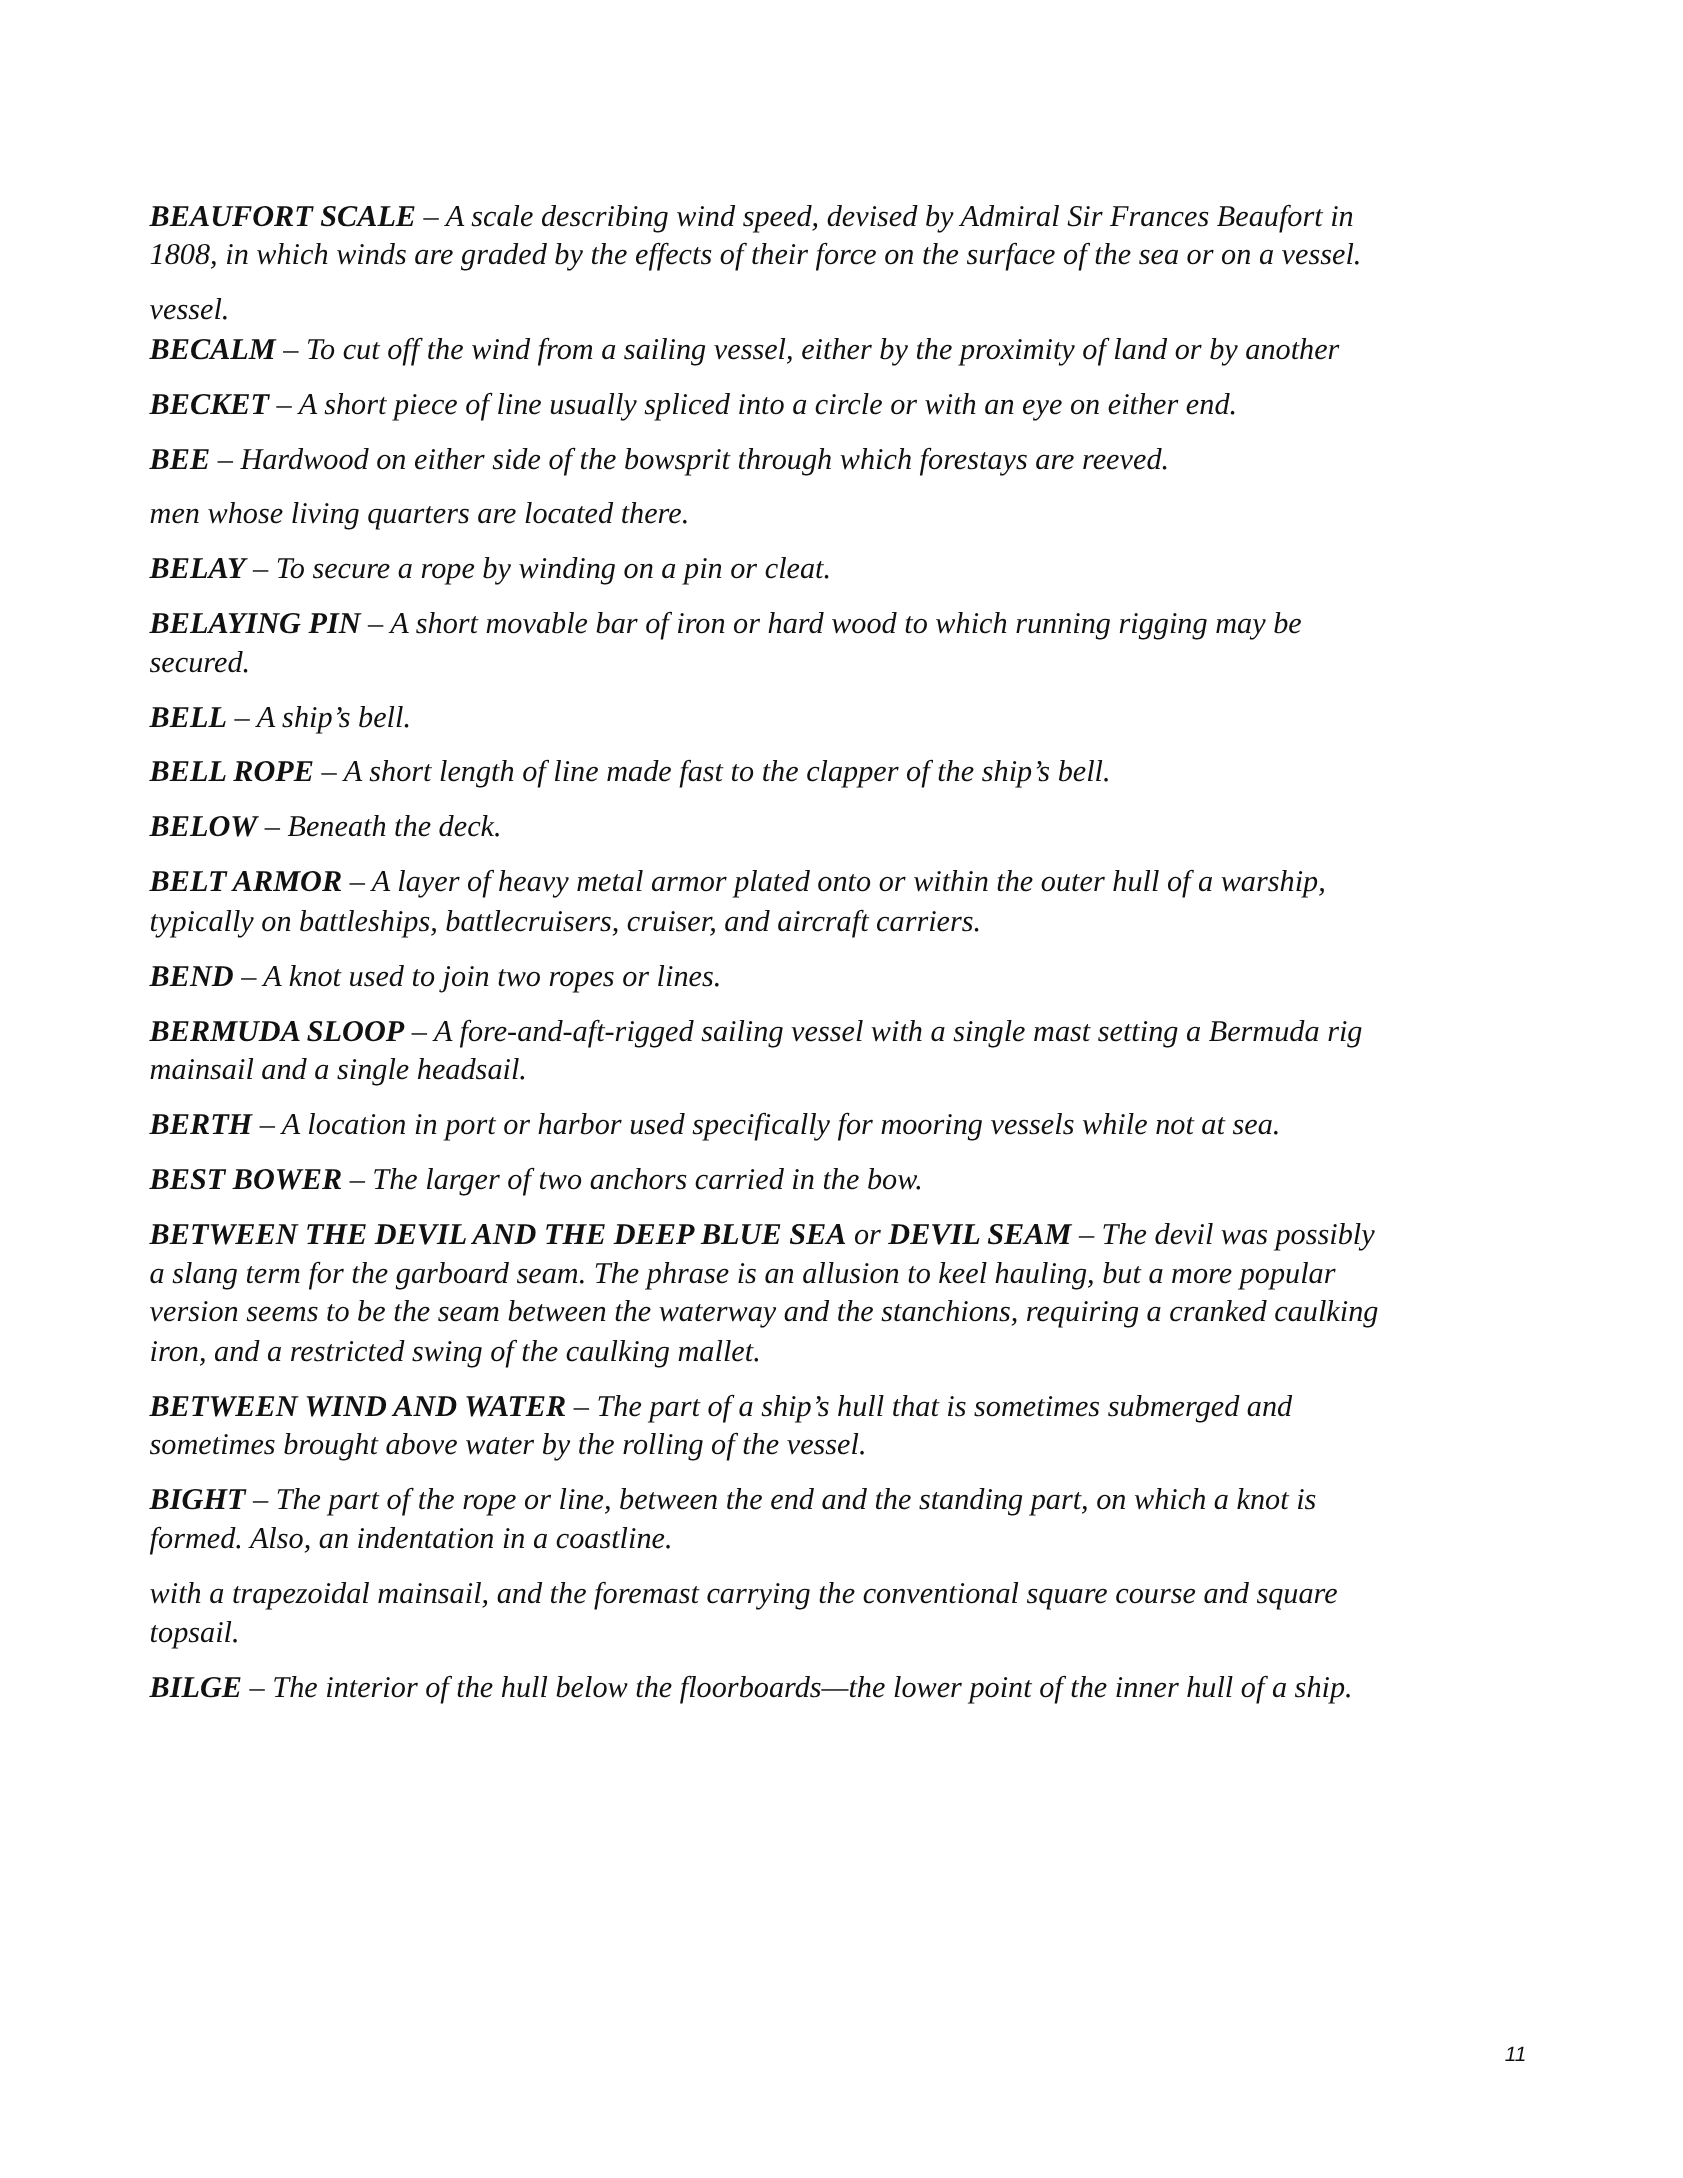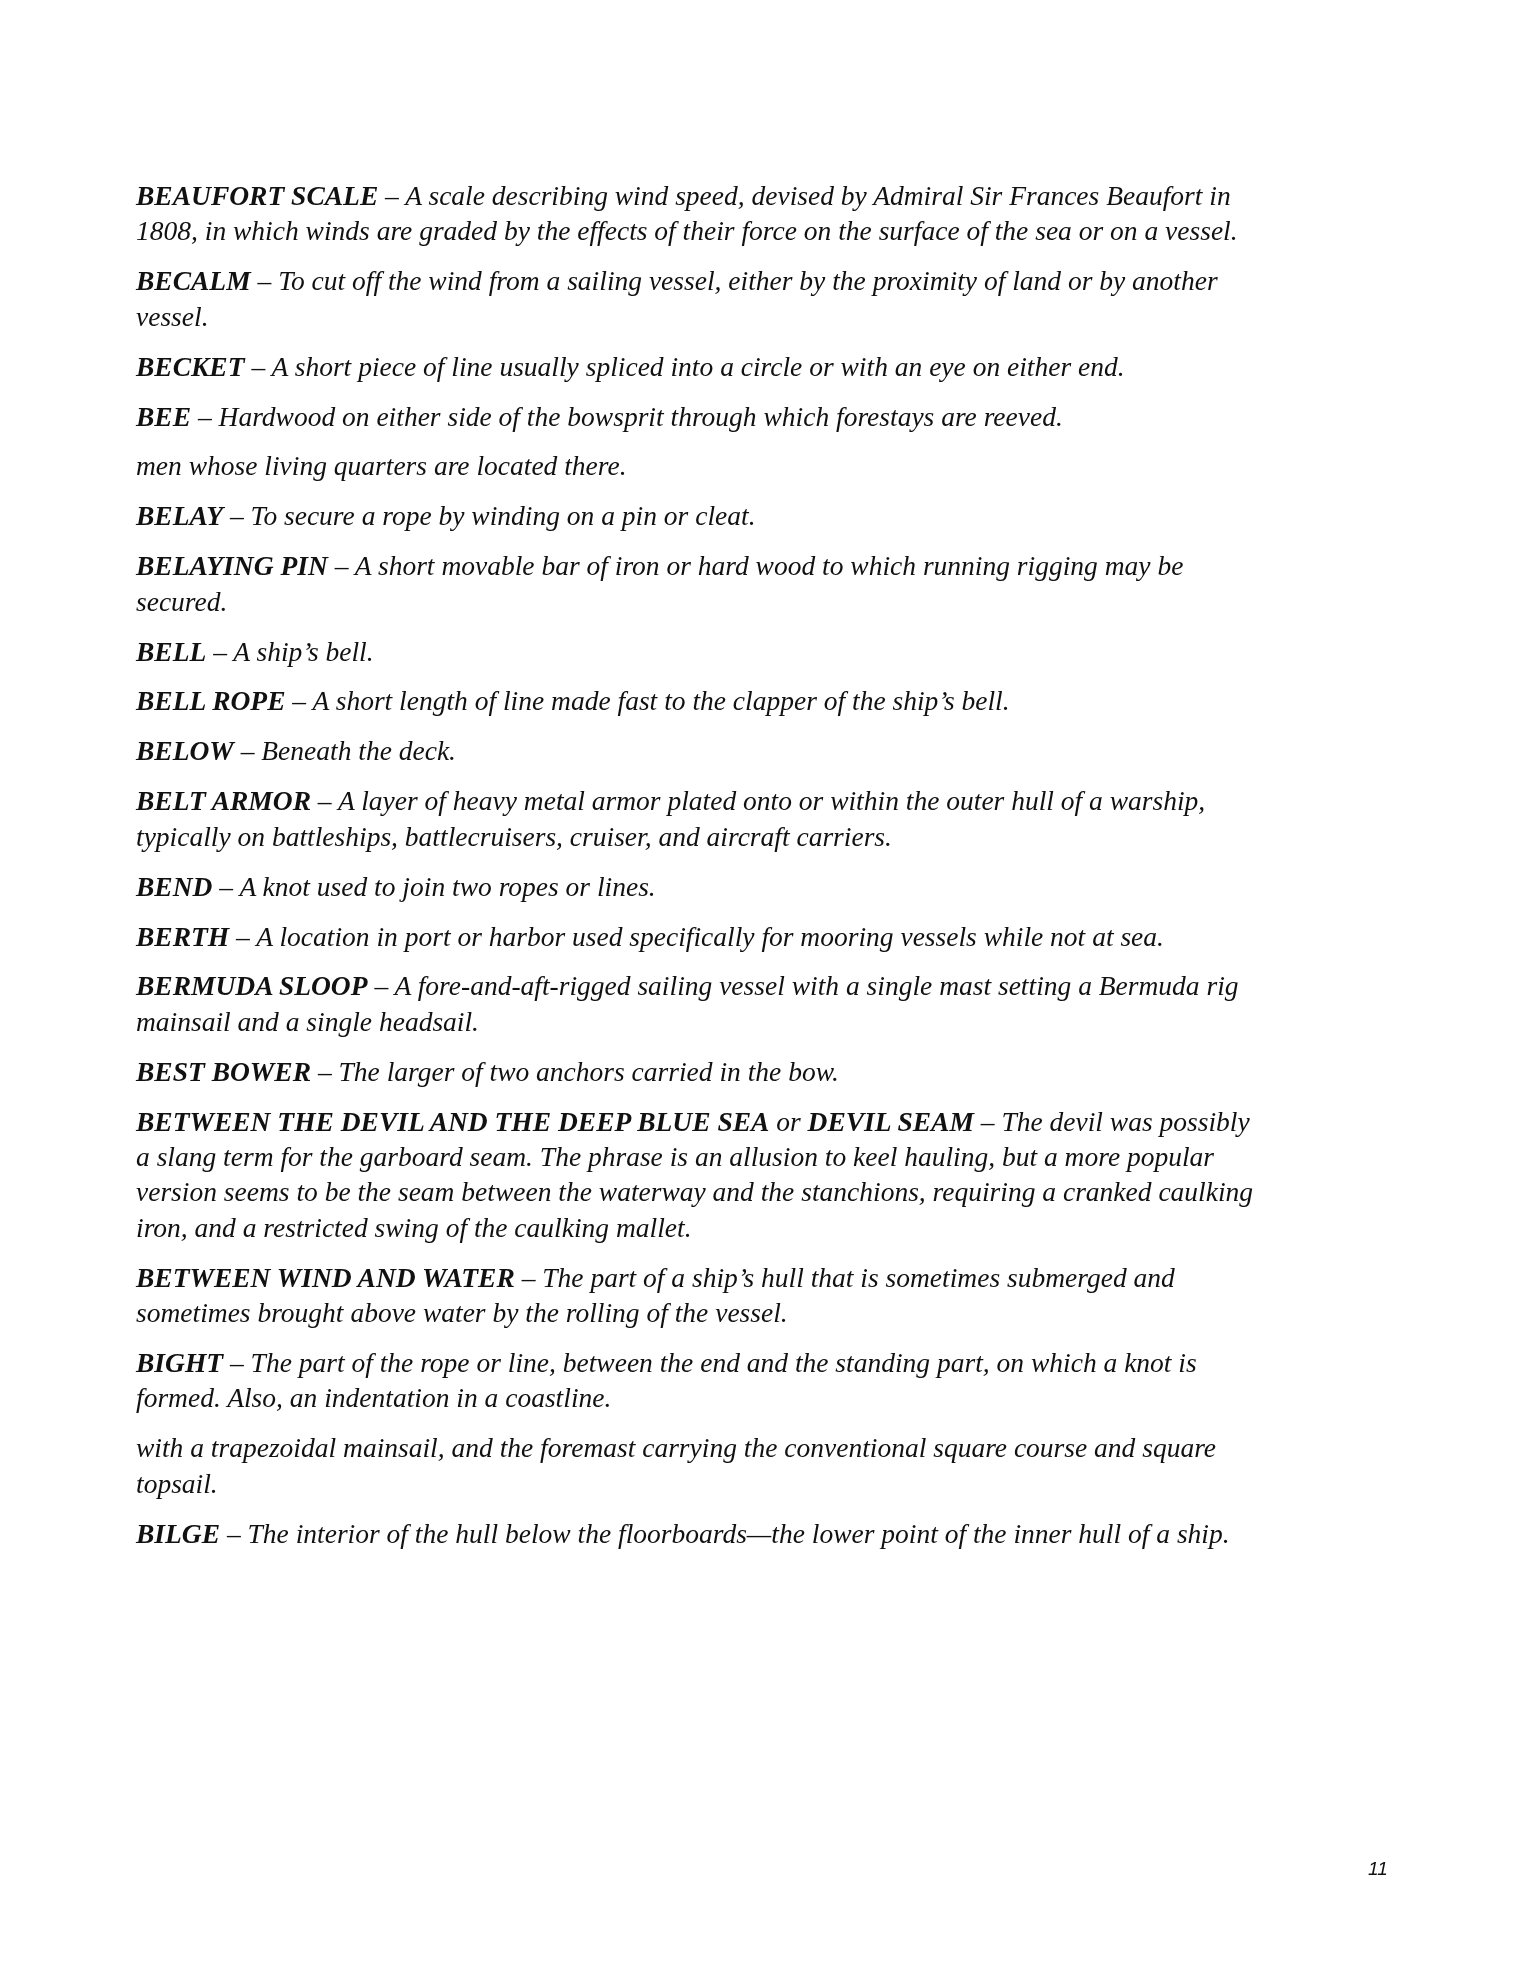--- a/index.html
+++ b/index.html
@@ -55,22 +55,22 @@
 </head>
 <body>
 
 <div class="page">
   <div class="glossary" id="glossary">
       <p class="entry">
         <span class="line"><span class="term">BEAUFORT SCALE</span><span> – </span><span>A scale describing wind speed, devised by Admiral Sir Frances Beaufort in</span></span>
         <span class="line"><span>1808, in which winds are graded by the effects of their force on the surface of the sea or on a vessel.</span></span>
       </p>
       <p class="entry">
+        <span class="line"><span>vessel.</span></span>
         <span class="line"><span class="term">BECALM</span><span> – </span><span>To cut off the wind from a sailing vessel, either by the proximity of land or by another</span></span>
-        <span class="line"><span>vessel.</span></span>
       </p>
       <p class="entry">
         <span class="line"><span class="term">BECKET</span><span> – </span><span>A short piece of line usually spliced into a circle or with an eye on either end.</span></span>
       </p>
       <p class="entry">
         <span class="line"><span class="term">BEE</span><span> – </span><span>Hardwood on either side of the bowsprit through which forestays are reeved.</span></span>
       </p>
       <p class="entry">
         <span class="line"><span>men whose living quarters are located there.</span></span>
       </p>
@@ -91,25 +91,25 @@
         <span class="line"><span class="term">BELOW</span><span> – </span><span>Beneath the deck.</span></span>
       </p>
       <p class="entry">
         <span class="line"><span class="term">BELT ARMOR</span><span> – </span><span>A layer of heavy metal armor plated onto or within the outer hull of a warship,</span></span>
         <span class="line"><span>typically on battleships, battlecruisers, cruiser, and aircraft carriers.</span></span>
       </p>
       <p class="entry">
         <span class="line"><span class="term">BEND</span><span> – </span><span>A knot used to join two ropes or lines.</span></span>
       </p>
       <p class="entry">
-        <span class="line"><span class="term">BERTH</span><span> – </span><span>A location in port or harbor used specifically for mooring vessels while not at sea.</span></span>
+        <span class="line"><span class="term">BERMUDA SLOOP</span><span> – </span><span>A fore-and-aft-rigged sailing vessel with a single mast setting a Bermuda rig</span></span>
+        <span class="line"><span>mainsail and a single headsail.</span></span>
       </p>
       <p class="entry">
-        <span class="line"><span class="term">BERMUDA SLOOP</span><span> – </span><span>A fore-and-aft-rigged sailing vessel with a single mast setting a Bermuda rig</span></span>
-        <span class="line"><span>mainsail and a single headsail.</span></span>
+        <span class="line"><span class="term">BERTH</span><span> – </span><span>A location in port or harbor used specifically for mooring vessels while not at sea.</span></span>
       </p>
       <p class="entry">
         <span class="line"><span class="term">BEST BOWER</span><span> – </span><span>The larger of two anchors carried in the bow.</span></span>
       </p>
       <p class="entry">
         <span class="line"><span class="term">BETWEEN THE DEVIL AND THE DEEP BLUE SEA</span><span> or </span><span class="term">DEVIL SEAM</span><span> – </span><span>The devil was possibly</span></span>
         <span class="line"><span>a slang term for the garboard seam. The phrase is an allusion to keel hauling, but a more popular</span></span>
         <span class="line"><span>version seems to be the seam between the waterway and the stanchions, requiring a cranked caulking</span></span>
         <span class="line"><span>iron, and a restricted swing of the caulking mallet.</span></span>
       </p>

